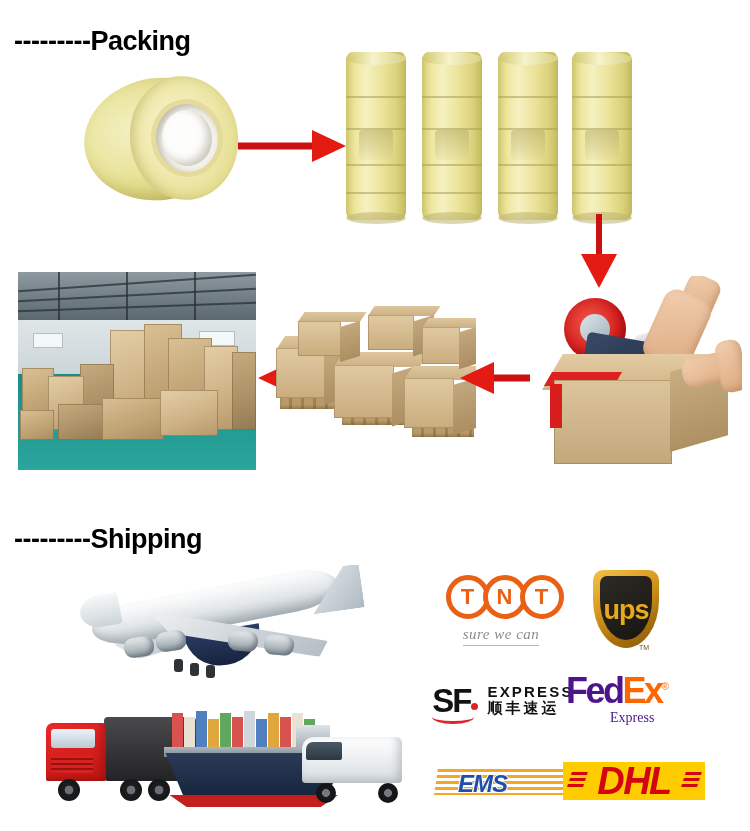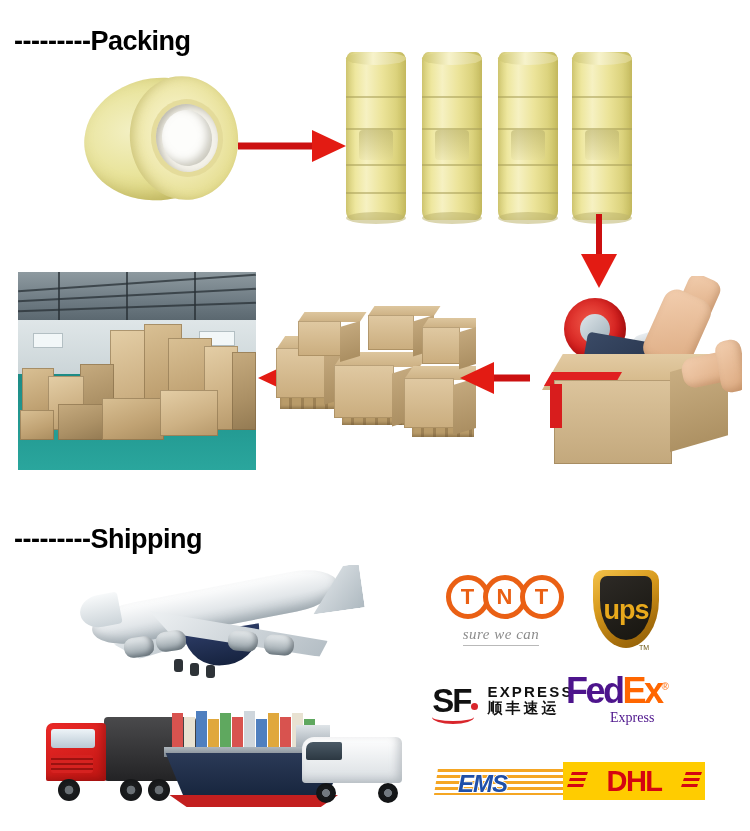--- a/index.html
+++ b/index.html
@@ -268,21 +268,21 @@
       clip-path:polygon(3% 0,100% 0,100% 100%,0 100%);}
   .ems-text{position:absolute;left:24px;top:5px;font-size:24px;font-weight:700;
       font-style:italic;color:#1f4fa8;letter-spacing:-1px;
       font-family:"Liberation Sans",sans-serif;
       text-shadow:1px 0 0 #fff,-1px 0 0 #fff,0 1px 0 #fff,0 -1px 0 #fff;}
 
   
   #logo-dhl{left:562px;top:760px;width:144px;height:42px;}
   .dhl-box{width:142px;height:38px;background:#ffcc00;position:relative;
       display:flex;align-items:center;justify-content:center;}
-  .dhl-text{font-size:29px;font-weight:700;color:#d40511;
+  .dhl-text{font-size:38px;font-weight:700;font-style:italic;color:#d40511;
       letter-spacing:-1.5px;font-family:"Liberation Sans",sans-serif;}
   .dhl-dash{position:absolute;top:10px;width:16px;height:18px;
       background:repeating-linear-gradient(180deg,#d40511 0 3px,#ffcc00 3px 6px);
       transform:skewX(-18deg);}
 </style>
 </head>
 <body>
 
 <div class="section-title" id="title-packing">---------Packing</div>
 

